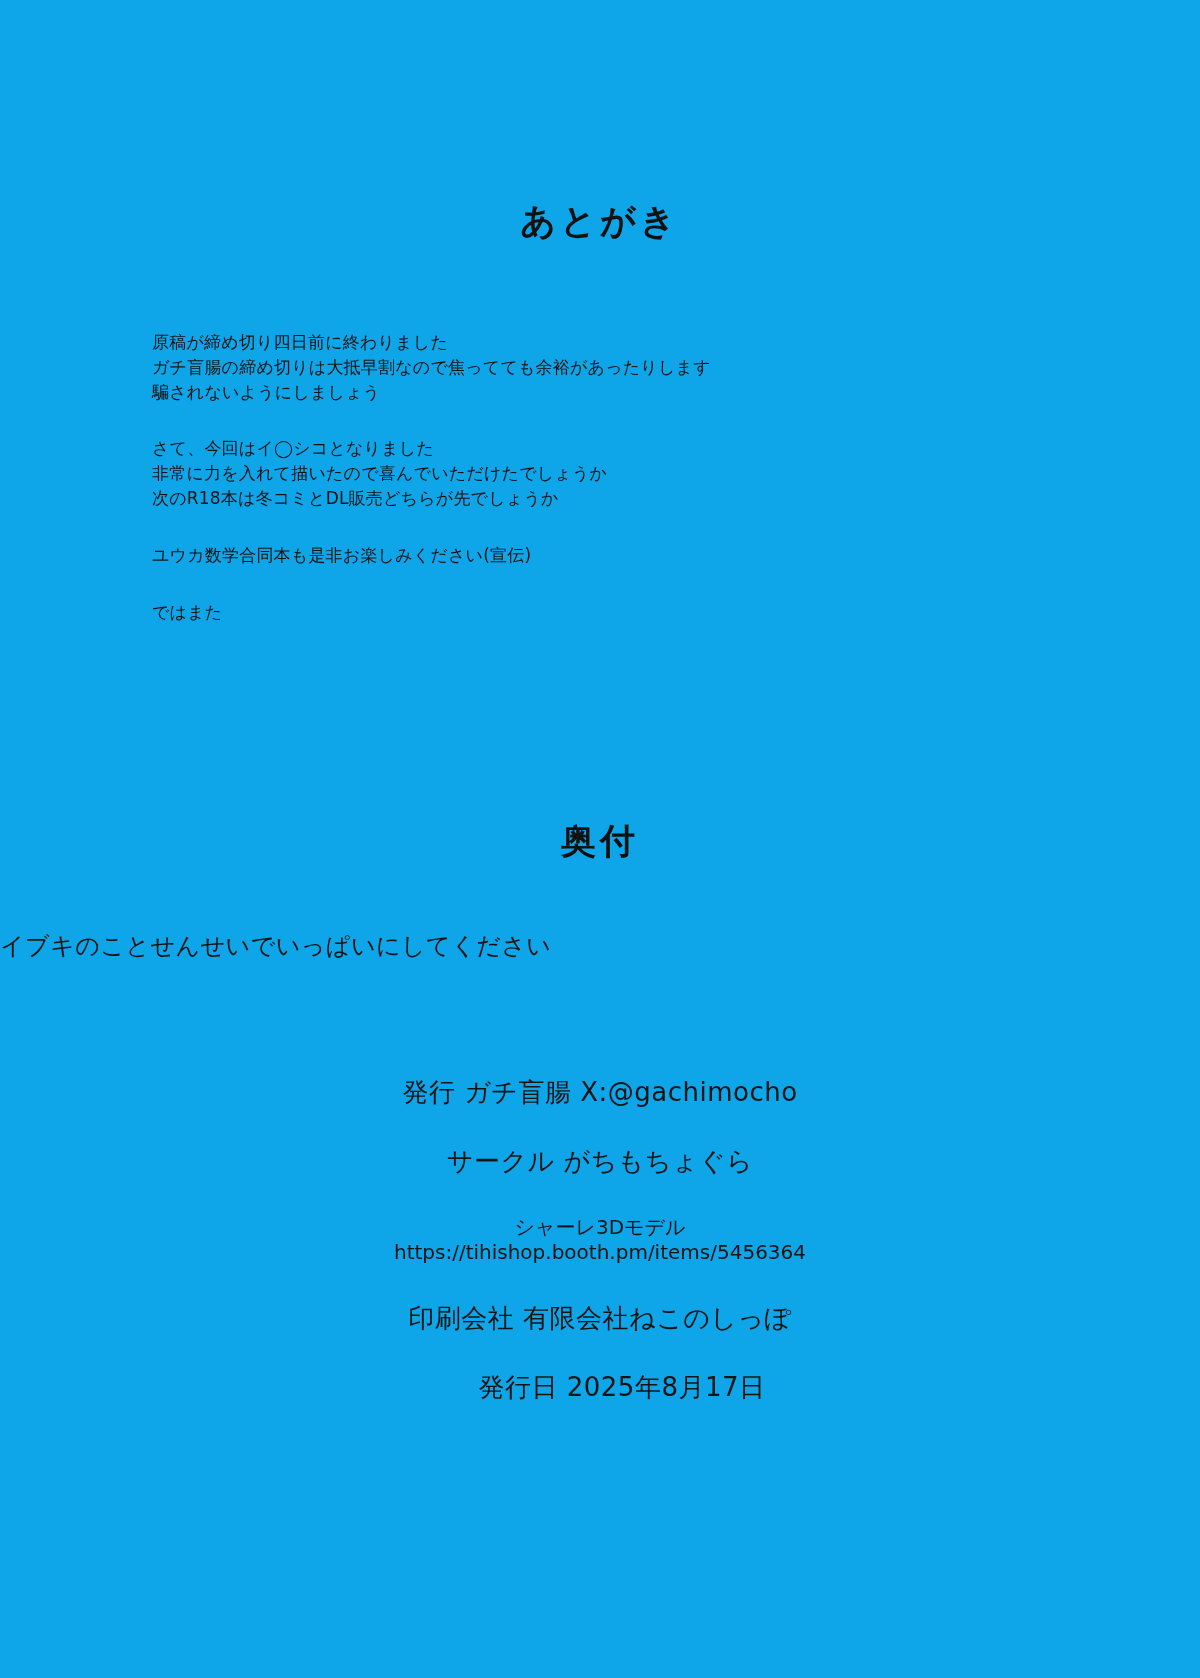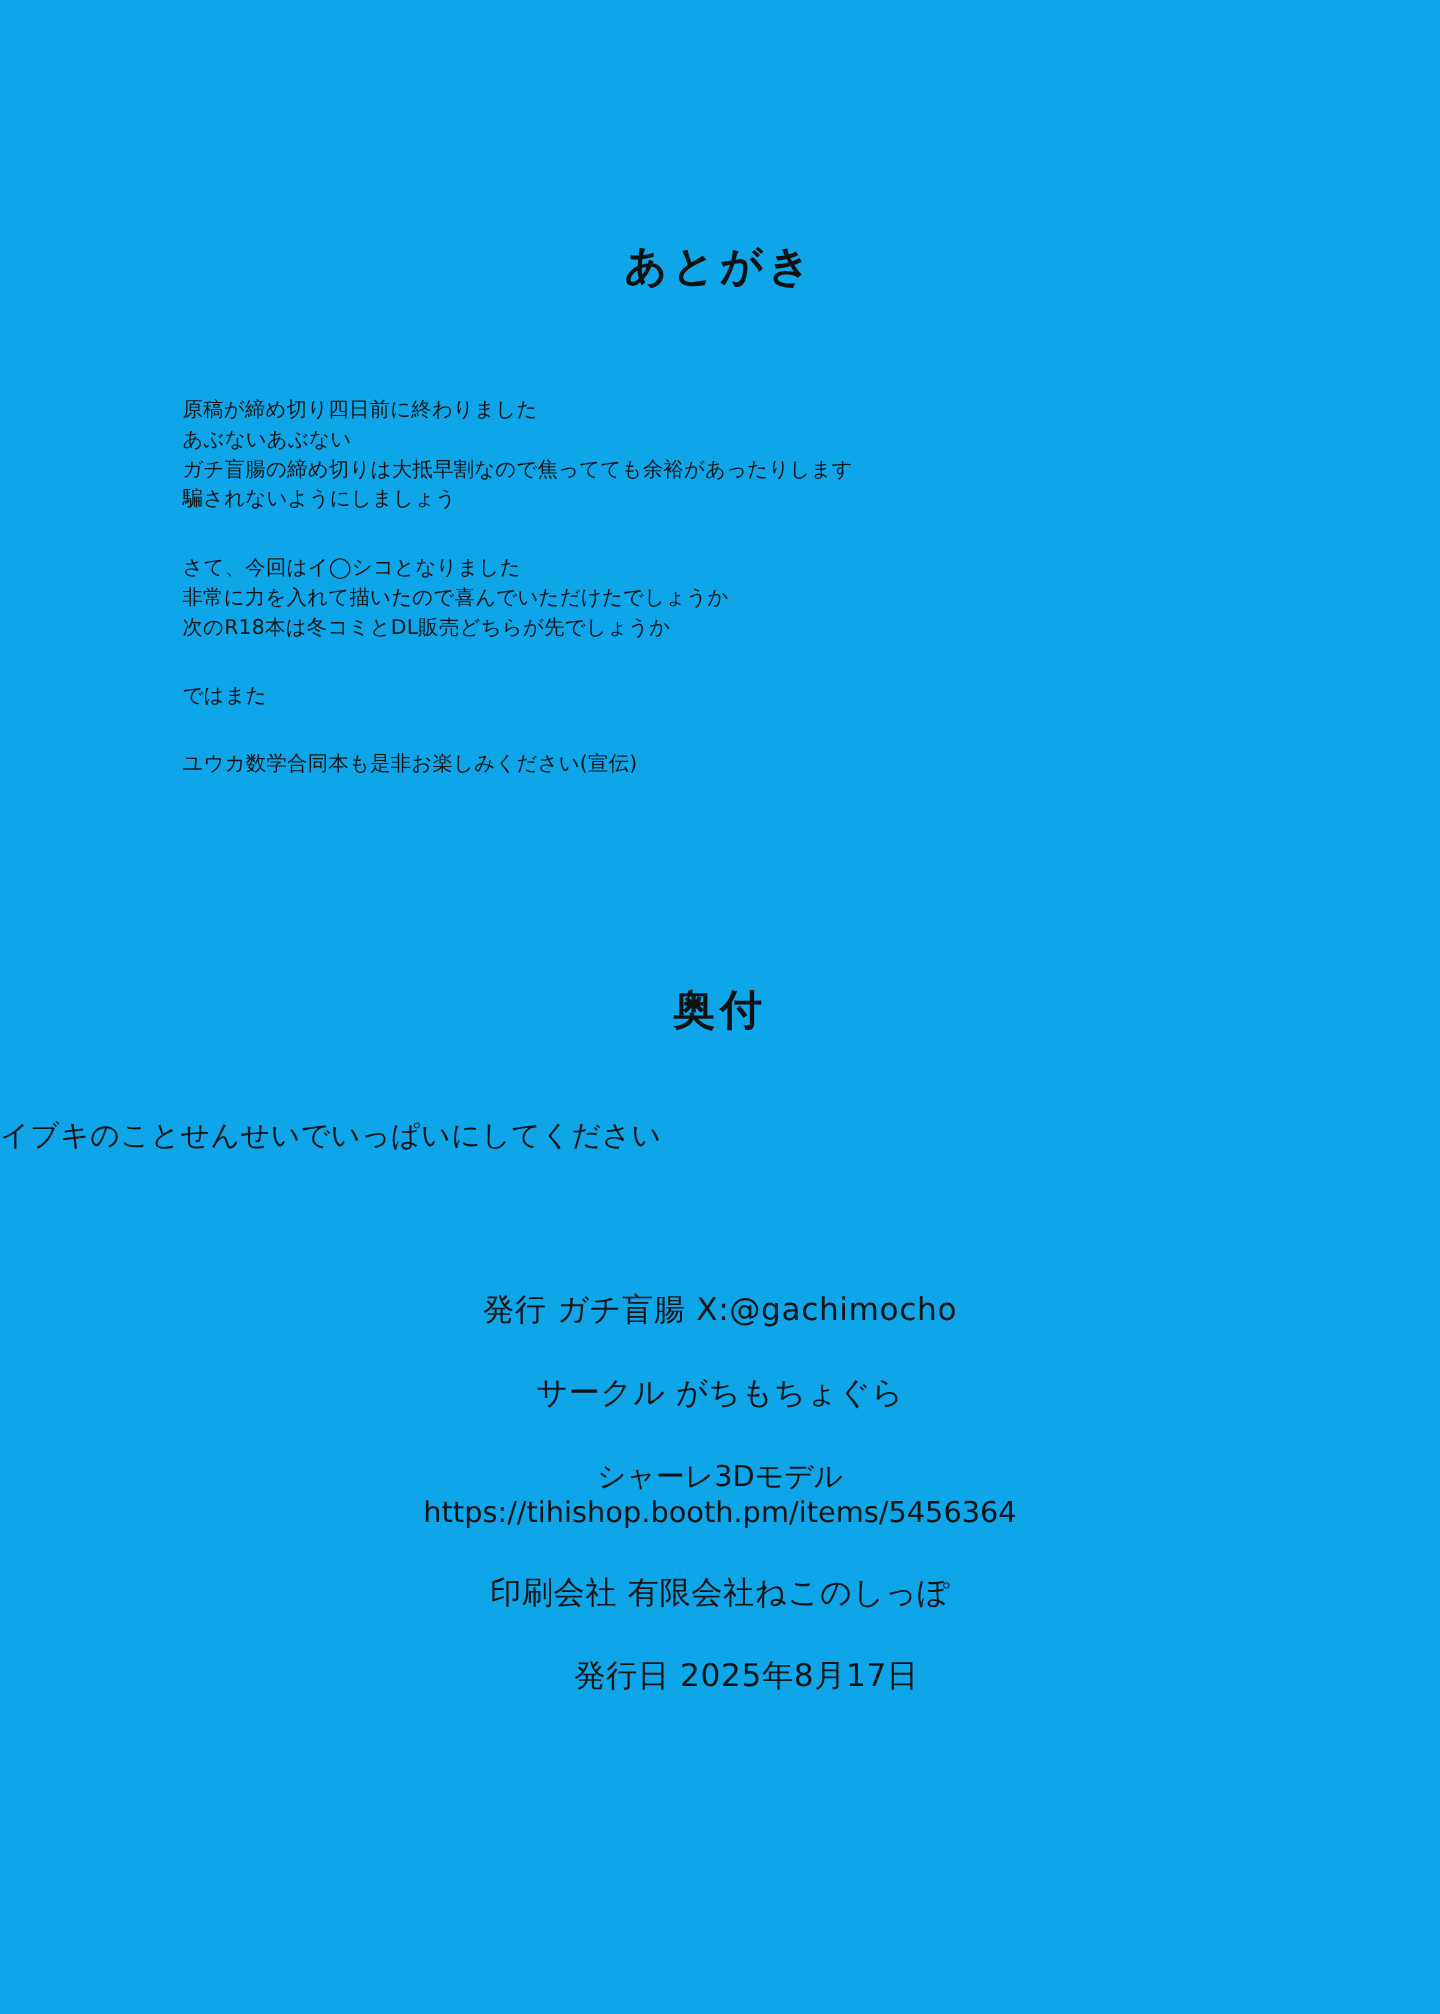--- a/index.html
+++ b/index.html
@@ -85,52 +85,51 @@
   }
   .colophon-row {
     font-size: 26px;
     line-height: 1.28;
     color: #141414;
     margin-bottom: 36px;
     letter-spacing: 0.5px;
   }
   .colophon-row .sub {
     display: block;
-    font-size: 24px;
+    font-size: 20px;
     letter-spacing: 0px;
   }
   .colophon-row:last-child {
     margin-bottom: 16px;
     padding-left: 44px;
   }
 </style>
 </head>
 <body>
 
 <div class="page">
 
   <div class="afterword-title">あとがき</div>
 
   <div class="afterword-body">
     <div class="para">
       <span class="line">原稿が締め切り四日前に終わりました</span>
-      <span class="line">あぶないあぶない</span>
       <span class="line">ガチ盲腸の締め切りは大抵早割なので焦ってても余裕があったりします</span>
       <span class="line">騙されないようにしましょう</span>
     </div>
     <div class="para">
       <span class="line">さて、今回はイ◯シコとなりました</span>
       <span class="line">非常に力を入れて描いたので喜んでいただけたでしょうか</span>
       <span class="line">次のR18本は冬コミとDL販売どちらが先でしょうか</span>
     </div>
     <div class="para">
-      <span class="line">ではまた</span>
+      <span class="line">ユウカ数学合同本も是非お楽しみください(宣伝)</span>
     </div>
     <div class="para">
-      <span class="line">ユウカ数学合同本も是非お楽しみください(宣伝)</span>
+      <span class="line">ではまた</span>
     </div>
   </div>
 
   <div class="colophon-title">奥付</div>
 
   <div class="colophon-subtitle">イブキのことせんせいでいっぱいにしてください</div>
 
   <div class="colophon-list">
     <div class="colophon-row">発行 ガチ盲腸 X:@gachimocho</div>
     <div class="colophon-row">サークル がちもちょぐら</div>

